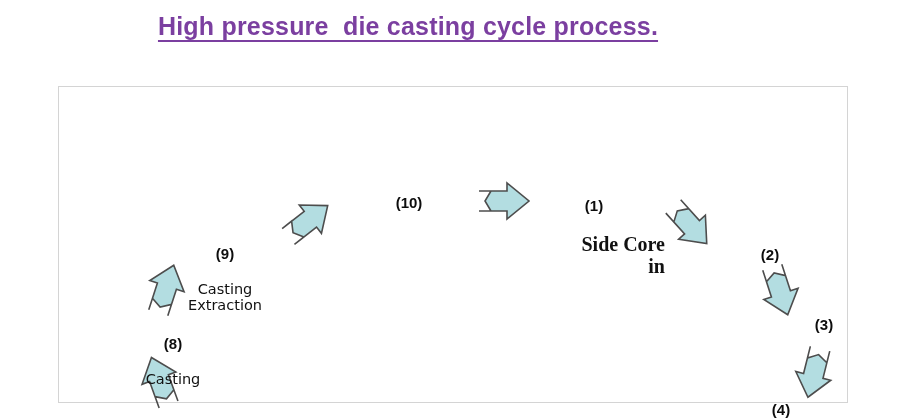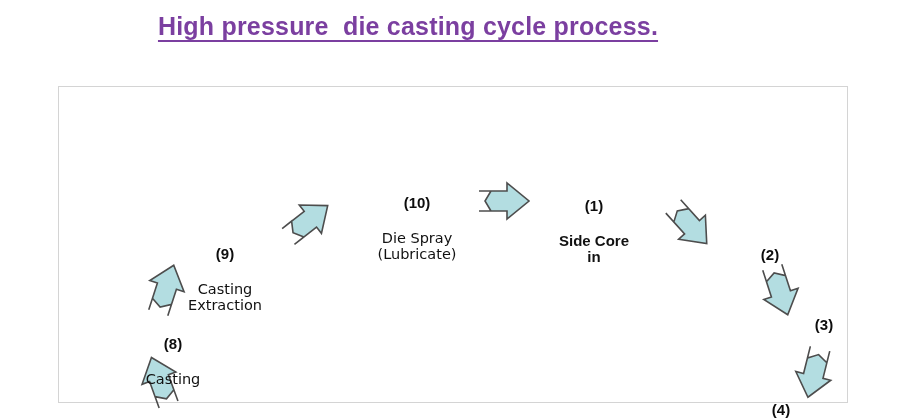--- a/index.html
+++ b/index.html
@@ -66,33 +66,34 @@
     color: #0d0d0d;
   }
   .step .txt {
     display: block;
     font-family: "DejaVu Sans", sans-serif;
     font-size: 14.5px;
     color: #111111;
     white-space: pre-line;
   }
   .step.bold .txt {
-    font-family: Liberation Sans, sans-serif;
+    font-family: Liberation Serif, serif;
     font-weight: bold;
-    font-size: 15px;
+    font-size: 20px;
+    text-align: right;
   }
   
   #step-1  { left: 464px; top: 93px;  width: 142px; }
   #step-2  { left: 636px; top: 142px; width: 150px; }
   #step-3  { left: 700px; top: 212px; width: 130px; }
   #step-4  { left: 656px; top: 297px; width: 132px; }
   #step-7  { left: 76px;  top: 313px; width: 150px; }
   #step-8  { left: 48px;  top: 231px; width: 132px; }
   #step-9  { left: 90px;  top: 141px; width: 152px; }
-  #step-10 { left: 260px; top: 90px;  width: 196px; }
+  #step-10 { left: 252px; top: 90px;  width: 196px; }
 
   
   .arrow {
     position: absolute;
     width: 54px;
     height: 44px;
   }
   .arrow svg { display: block; width: 100%; height: 100%; overflow: visible; }
   #arrow-10-1 { left: 418px; top: 92px;  transform: rotate(0deg); }
   #arrow-1-2  { left: 604px; top: 116px; transform: rotate(48deg); }
@@ -197,18 +198,16 @@
     </div>
 
     <div class="step" id="step-9">
       <span class="num">(9)</span>
       <span class="txt">Casting
 Extraction</span>
     </div>
 
     <div class="step" id="step-10">
       <span class="num">(10)</span>
-      <span class="txt">Die Spray
-(Lubricate)</span>
     </div>
 
   </div>
 </div>
 
 </body></html>

